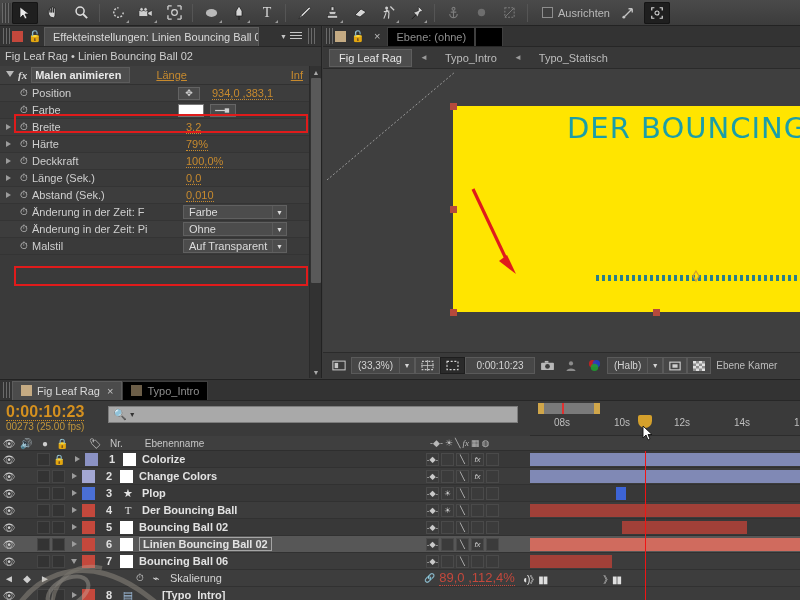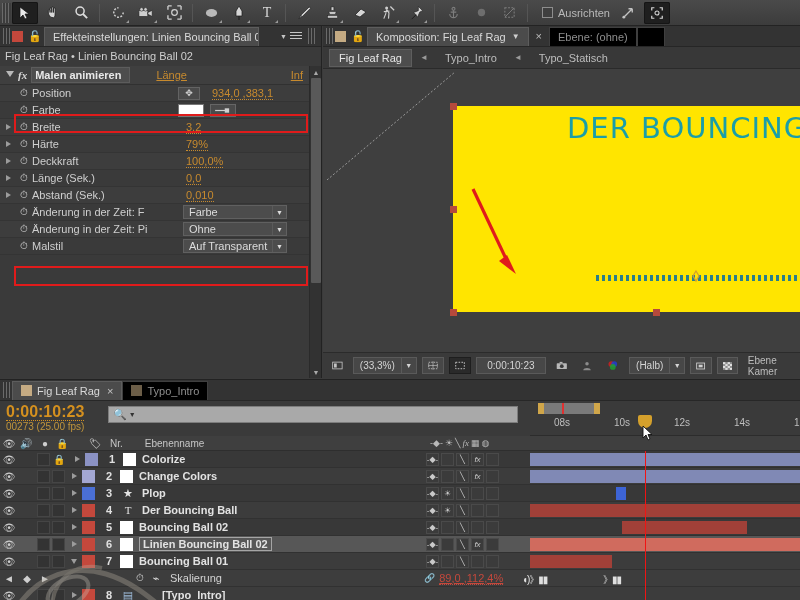--- a/index.html
+++ b/index.html
@@ -122,21 +122,21 @@
   .handle{ position:absolute; width:7px;height:7px;background:#b54a3c; }
   .guide{ position:absolute; left:4px; top:1px; width:132px; height:110px; }
   .comp-title{
     position:absolute; left:244px; top:42px; color:#1b9ea8; font-size:29px;
     font-family:"DejaVu Sans", sans-serif; letter-spacing:1px; white-space:nowrap;
   }
   .motionpath{ position:absolute; left:273px; top:206px; width:305px; height:6px;
     background:repeating-linear-gradient(90deg,#2a7f8a 0 3px, transparent 3px 6px);}
   .comp-bottom{
     position:absolute; bottom:0; left:0; right:0; height:26px; background:#3a3a3a;
-    border-top:1px solid #2b2b2b; display:flex; align-items:center; gap:5px; padding-left:4px;
+    border-top:1px solid #2b2b2b; display:flex; align-items:center; padding-left:4px;
   }
   .cb-btn{ height:17px; min-width:20px; padding:0 5px; background:#474747; border:1px solid #5a5a5a;
            display:flex;align-items:center;justify-content:center; color:#d4d4d4; font-size:10px;}
   .cb-btn.flat{ background:transparent; border:none; }
   .cb-btn.dark{ background:#2a2a2a; border-color:#1e1e1e; }
   .cb-sel{ display:flex; align-items:center; height:17px; background:#474747; border:1px solid #5a5a5a;
            color:#d4d4d4; font-size:10px; }
   .cb-sel span{ padding:0 6px; }
   .cb-sel .ar{ width:15px; height:100%; border-left:1px solid #5a5a5a; display:flex;
                align-items:center;justify-content:center; font-size:7px; }
@@ -461,24 +461,20 @@
       <div class="sb-thumb"></div>
       <div class="sb-dn">▼</div>
     </div>
   </div>
 
   <div class="comp">
     <div class="comp-tabs">
       <span class="tab-grip"></span>
       <span class="swatch tan"></span>
       <span class="lock">🔓</span>
-      <div class="tabchip">
-        <span>Komposition: Fig Leaf Rag</span>
-        <span class="caret">▼</span>
-      </div>
       <span style="padding:0 7px;color:#bdbdbd;font-size:11px;">×</span>
       <div class="tabchip inact">
         <span>Ebene: (ohne)</span>
       </div>
       <div class="tabchip inact" style="width:28px;"></div>
     </div>
 
     <div class="comp-sub">
       <span class="subtab act">Fig Leaf Rag</span>
       <span class="subarrow">◄</span>
@@ -800,21 +796,21 @@
         <span class="eye">👁</span>
         <span style="width:18px;"></span>
         <span class="sqr"></span>
         <span class="sqr"></span>
         <span class="p-tri">
             <i style="border-left:3.5px solid transparent;border-right:3.5px solid transparent;border-top:5px solid #9c9c9c;border-bottom:none;"></i>
           </span>
         <span class="lcolor" style="background:#c4483c;"></span>
         <span class="lnum">7</span>
         <span class="ltype" style="background:#fff;width:13px;height:13px;"></span>
-        <span class="lname" style="margin-left:6px;">Bouncing Ball 01</span>
+        <span class="lname" style="margin-left:6px;">Bouncing Ball 06</span>
         <span class="switches">
           <span class="swbox">-◆-</span>
           <span class="swbox"></span>
           <span class="swbox">╲</span>
           <span class="swbox"></span>
           <span class="swbox"></span>
         </span>
         <div class="tl-track">
           <div class="bar" style="left:0;width:82px;background:#a14038;"></div>
         </div>
@@ -823,21 +819,21 @@
       <div class="lrow" style="background:#3d3d3d;">
         <span class="eye">◄</span>
         <span class="eye">◆</span>
         <span class="eye">►</span>
         <span style="width:78px;"></span>
         <span class="stop">⏱</span>
         <span class="ltype">⌁</span>
         <span style="color:#d4d4d4;margin-left:6px;font-size:11px;">Skalierung</span>
         <span class="switches" style="left:424px;display:flex;gap:4px;">
           <span style="color:#c0794a;">🔗</span>
-          <span style="color:#c4483c;border-bottom:1px dotted #c4483c;font-size:11px;text-decoration:underline;">89,0 ,112,4%</span>
+          <span style="color:#c4483c;border-bottom:1px dotted #c4483c;font-size:13px;">89,0 ,112,4%</span>
         </span>
         <div class="tl-track">
           <div style="position:absolute;left:-8px;top:3px;color:#e0e0e0;font-size:10px;letter-spacing:-1px;">◖)》▮▮</div>
           <div style="position:absolute;left:73px;top:3px;color:#e0e0e0;font-size:10px;letter-spacing:-1px;">》▮▮</div>
         </div>
       </div>
 
       <div class="lrow alt">
         <span class="eye">👁</span>
         <span style="width:18px;"></span>

